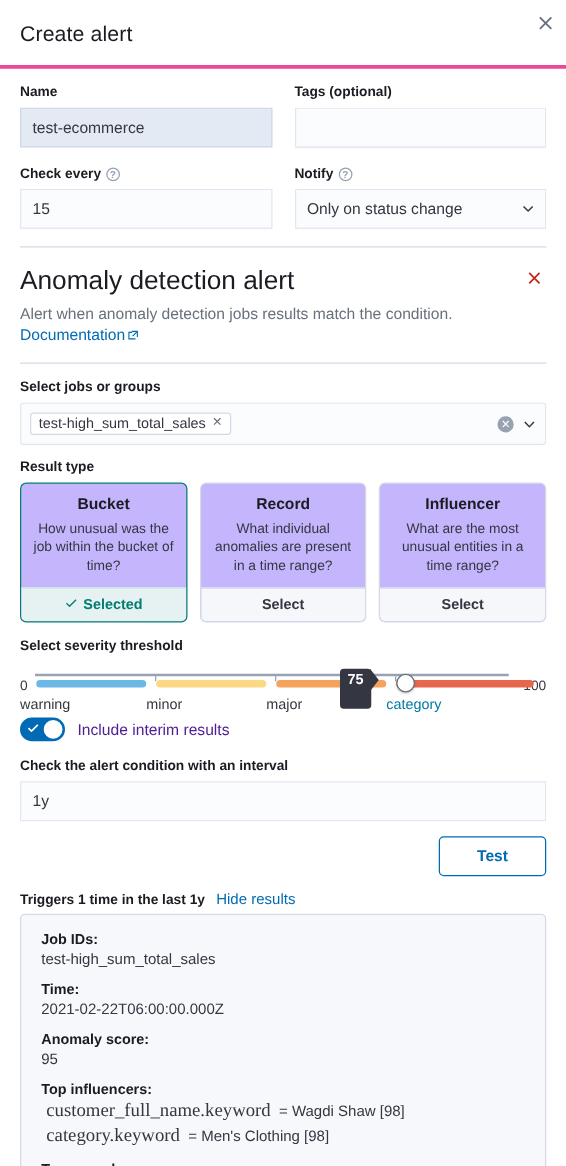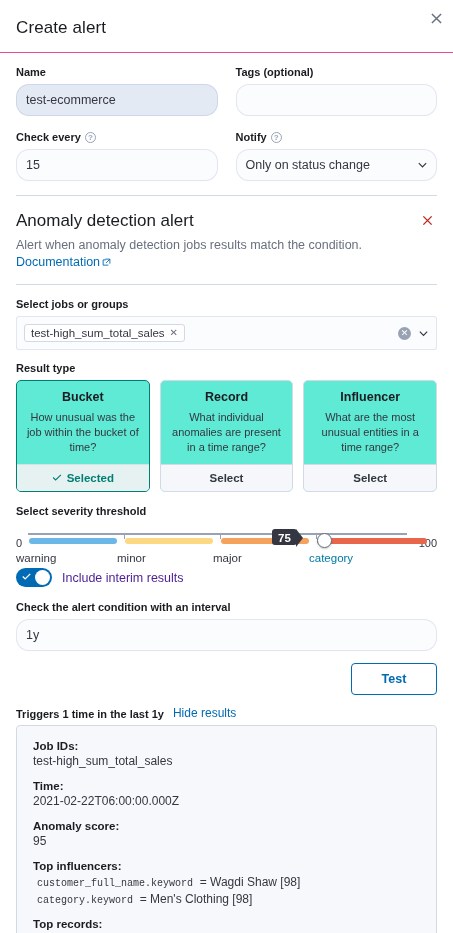--- a/index.html
+++ b/index.html
@@ -8,21 +8,21 @@
     font-family: "Liberation Sans", sans-serif;
     background: #ffffff;
     color: #343741;
     overflow: hidden;
   }
   .flyout { position: relative; width: 453px; height: 933px; display: flex; flex-direction: column; background:#fff; }
 
   
   .header {
     padding: 18px 16px 14px 16px;
-    border-bottom: 1px solid #ec4899;
+    border-bottom: 3px solid #ec4899;
     flex: 0 0 auto;
     position: relative;
   }
   .title { font-size: 17px; font-weight: 400; color: #1a1c21; letter-spacing: .1px; }
   .close-btn {
     position: absolute; top: 7px; right: 6px;
     width: 22px; height: 22px; border: none; background: transparent;
     cursor: pointer; display: flex; align-items: center; justify-content: center;
     color: #69707d;
   }
@@ -40,38 +40,38 @@
     margin-bottom: 5px; display: flex; align-items: center; gap: 4px;
     line-height: 14px;
   }
   .q-icon {
     display:inline-block; width:11px; height:11px; border-radius:50%;
     border:1px solid #98a2b3; color:#98a2b3; font-size:8px; line-height:9px;
     text-align:center; font-weight:bold;
   }
   .field {
     height: 32px; border: none; width: 100%;
-    border-radius: 13px; font-size: 12.5px; color: #343741;
+    border-radius: 0; font-size: 12.5px; color: #343741;
     padding: 0 10px; font-family: "Liberation Sans", sans-serif;
     background: #fbfcfd;
     box-shadow: 0 0 0 1px rgba(17,43,134,0.1) inset, 0 1px 1px -1px rgba(152,162,179,.2);
     display: flex; align-items: center;
   }
   .field.filled { background: #e4eaf4; box-shadow: 0 0 0 1px rgba(17,43,134,0.10) inset; }
   .field.select { padding-right: 26px; position: relative; }
   .chev {
     position: absolute; right: 9px; top: 50%; transform: translateY(-50%);
     width: 11px; height: 11px; color: #343741; pointer-events: none;
   }
   .mb14 { margin-bottom: 14px; }
 
   
   .hr { height:1px; background:#d3dae6; margin: 14px 0 0 0; }
   .section-head { padding-top: 15px; position: relative; }
-  .section-title { font-size: 17px; font-weight: 400; color: #1a1c21; }
+  .section-title { font-size: 21px; font-weight: 400; color: #1a1c21; }
   .section-sub { font-size: 12.5px; color: #69707d; margin-top: 6px; line-height: 17px; }
   .doc-link { color: #006bb4; text-decoration: none; }
   .ext-icon { display:inline-block; width:9px; height:9px; vertical-align:-1px; margin-left:2px; }
   .section-x {
     position: absolute; right: 1px; top: 15px;
     width: 18px; height: 18px; border: none; background: transparent;
     cursor: pointer; color:#bd271e; display:flex; align-items:center; justify-content:center;
   }
   .section-x svg { width: 11px; height: 11px; }
 
@@ -90,21 +90,21 @@
   .combo-actions { position: absolute; right: 8px; display:flex; align-items:center; gap:7px; }
   .clear-btn {
     width: 13px; height: 13px; border-radius: 50%; background:#98a2b3;
     color:#fff; font-size: 9px; line-height: 13px; text-align:center; cursor:pointer;
     font-family:"Liberation Sans", sans-serif;
   }
 
   
   .cards { display:flex; gap: 10px; }
   .card {
-    flex: 1 1 0; border: 1px solid #d3dae6; border-radius: 5px; background:#5eead4;
+    flex: 1 1 0; border: 1px solid #d3dae6; border-radius: 5px; background:#c4b5fd;
     display:flex; flex-direction: column; overflow:hidden; cursor:pointer;
   }
   .card.selected { border: 1px solid #017d73; }
   .card-title { font-size: 12.5px; font-weight: bold; color:#1a1c21; text-align:center; padding: 9px 6px 6px; }
   .card-desc { font-size: 11px; color:#343741; text-align:center; padding: 0 7px 9px; line-height: 15px; flex:1 1 auto; }
   .card-foot {
     border-top: 1px solid #d3dae6; background:#f5f7fa;
     text-align:center; padding: 7px 4px; font-size: 11.5px; font-weight: bold; color:#343741;
   }
   .card.selected .card-foot { background:#e6f2f1; color:#017d73; border-top:1px solid #d3e5e3; }
@@ -119,21 +119,21 @@
   .sev-label { position:absolute; top: 28px; font-size: 11.5px; color:#343741; }
   .sev-label.active { color:#0079a5; }
   .thumb {
     position:absolute; width: 15px; height: 15px; border-radius:50%;
     background:#fff; border: 1.5px solid #69707d; top: 9px; cursor:pointer;
     box-shadow: 0 1px 2px rgba(0,0,0,.2);
   }
   .tooltip {
     position:absolute; top: 5px; background:#343741; color:#fff;
     font-size: 11.5px; font-weight: bold; padding: 2px 6px; border-radius: 3px;
-    height: 16px; line-height: 14px;
+    height: 32px; line-height: 14px;
   }
   .tooltip::after {
     content:""; position:absolute; right:-6px; top:0;
     border-top: 9px solid transparent; border-bottom: 9px solid transparent;
     border-left: 7px solid #343741;
   }
 
   
   .toggle-row { display:flex; align-items:center; gap: 10px; margin-top: 4px; }
   .toggle {
@@ -157,21 +157,21 @@
 
   
   .results {
     border: 1px solid #d3dae6; border-radius: 4px; background:#f7f8fc;
     padding: 14px 16px 16px; font-size: 11.5px; color:#343741;
   }
   .res-key { font-weight: bold; color:#1a1c21; font-size: 11.5px; }
   .res-val { font-size: 12px; color:#343741; margin-top: 2px; }
   .res-block { margin-bottom: 12px; }
   .res-block:last-child { margin-bottom: 0; }
-  .mono { font-family: Liberation Mono, monospace; font-size: 10px; color:#343741; }
+  .mono { font-family: Liberation Serif, serif; font-size: 15px; color:#343741; }
   .infl-line { margin-top: 3px; padding-left: 4px; font-size: 12px; }
 
   
   .footer {
     flex: 0 0 auto; border-top: 1px solid #d3dae6; background:#f5f7fa;
     padding: 12px 16px; display:flex; align-items:center; justify-content:space-between;
   }
   .cancel-btn {
     background:transparent; border:none; color:#006bb4; font-size:13px;
     cursor:pointer; font-family:"Liberation Sans", sans-serif; padding: 4px 8px;

